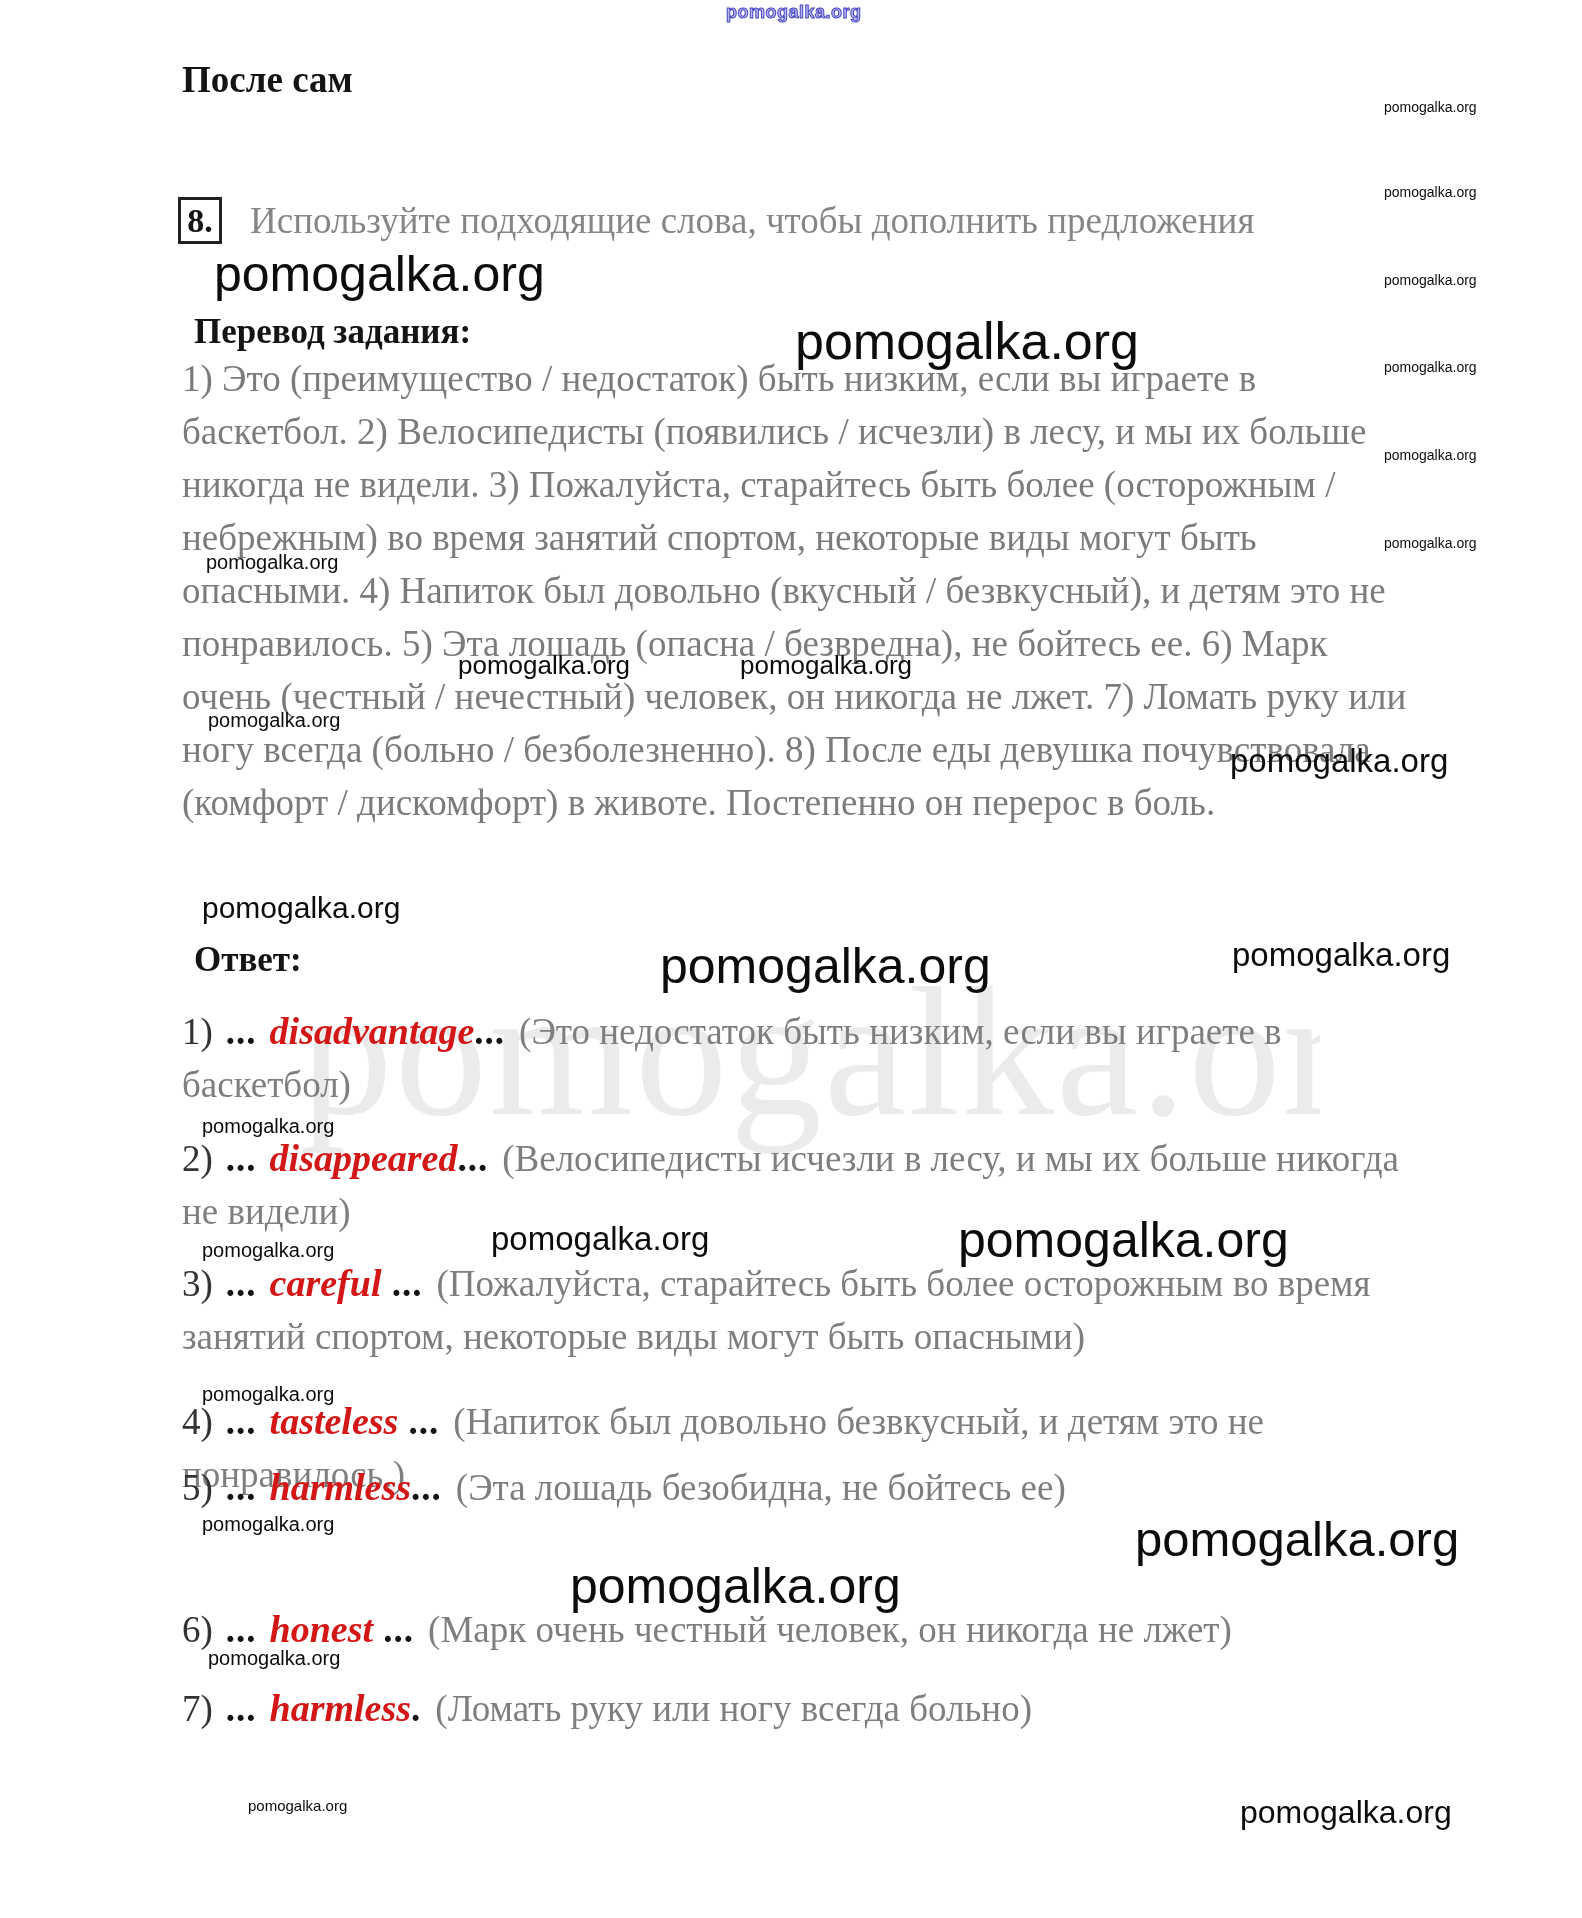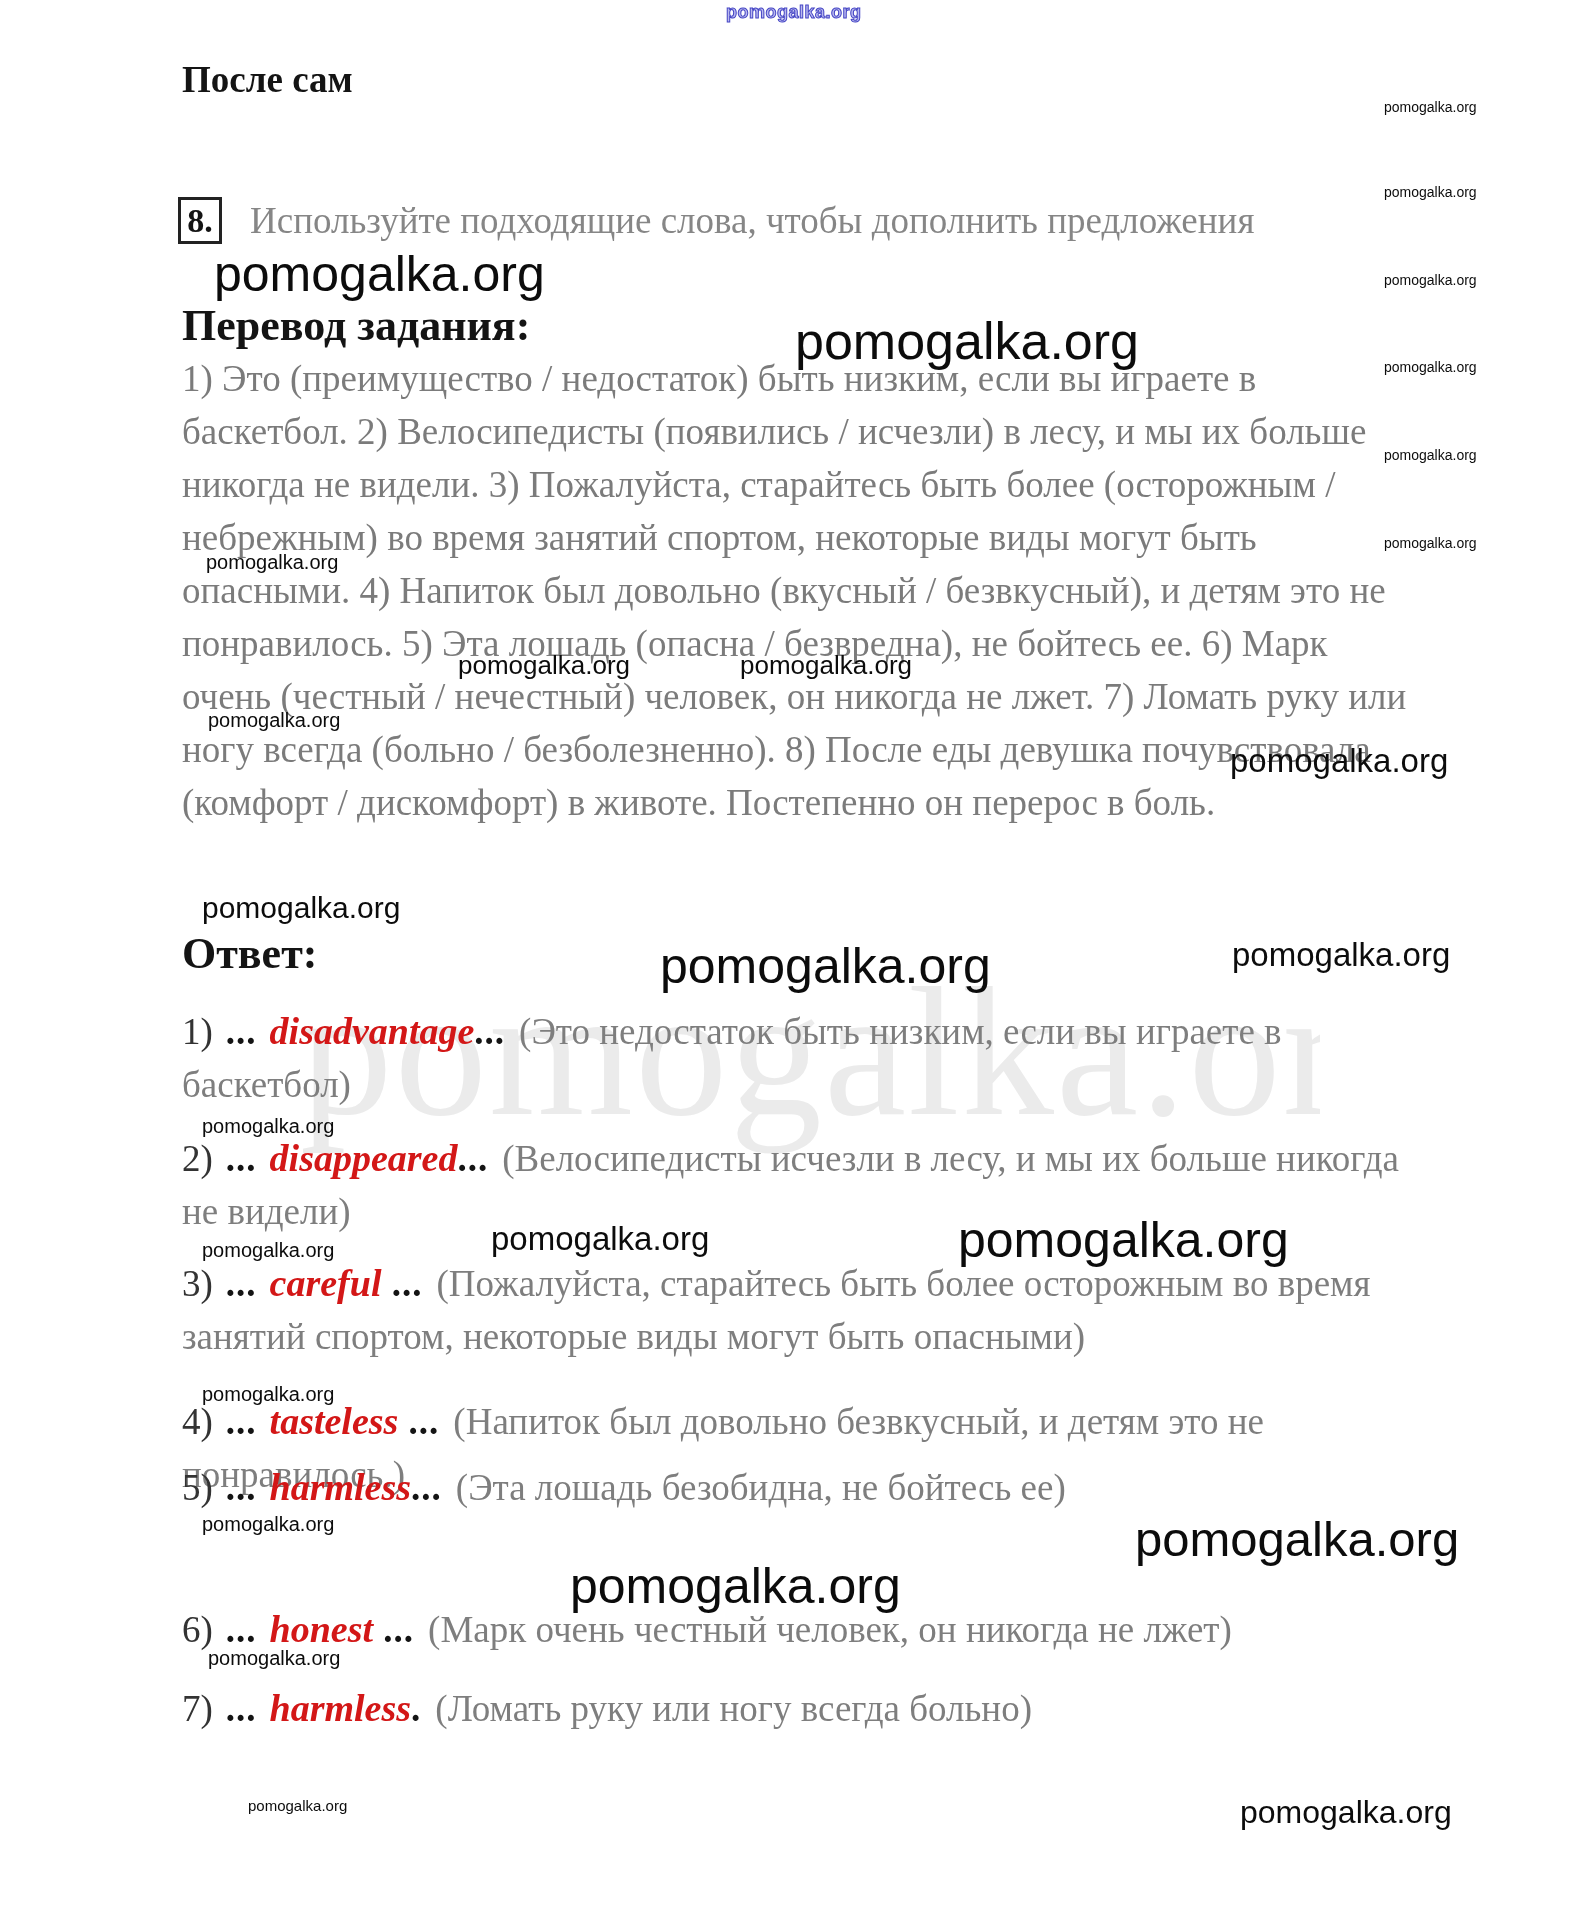--- a/index.html
+++ b/index.html
@@ -20,22 +20,22 @@
     font-family:"Liberation Serif","DejaVu Serif",serif;
     font-size:185px;color:#ebebeb;white-space:nowrap;overflow:hidden;
     z-index:0;letter-spacing:2px;
   }
   
   .title{
     position:absolute;left:182px;top:58px;margin:0;
     font-size:37px;font-weight:bold;color:#141414;z-index:1;
   }
   .sub{
-    position:absolute;left:182px;margin:0;
-    font-size:44px;font-weight:bold;color:#141414;z-index:1;
+    position:absolute;left:182px;margin:12px;
+    font-size:35px;font-weight:bold;color:#141414;z-index:1;
   }
   
   .task-row{
     position:absolute;left:178px;top:197px;display:flex;align-items:center;gap:28px;z-index:1;
   }
   .task-badge{
     box-sizing:border-box;width:44px;height:47px;border:3px solid #222222;
     display:flex;align-items:center;justify-content:center;
     font-size:34px;font-weight:bold;color:#141414;background:#ffffff;
   }

